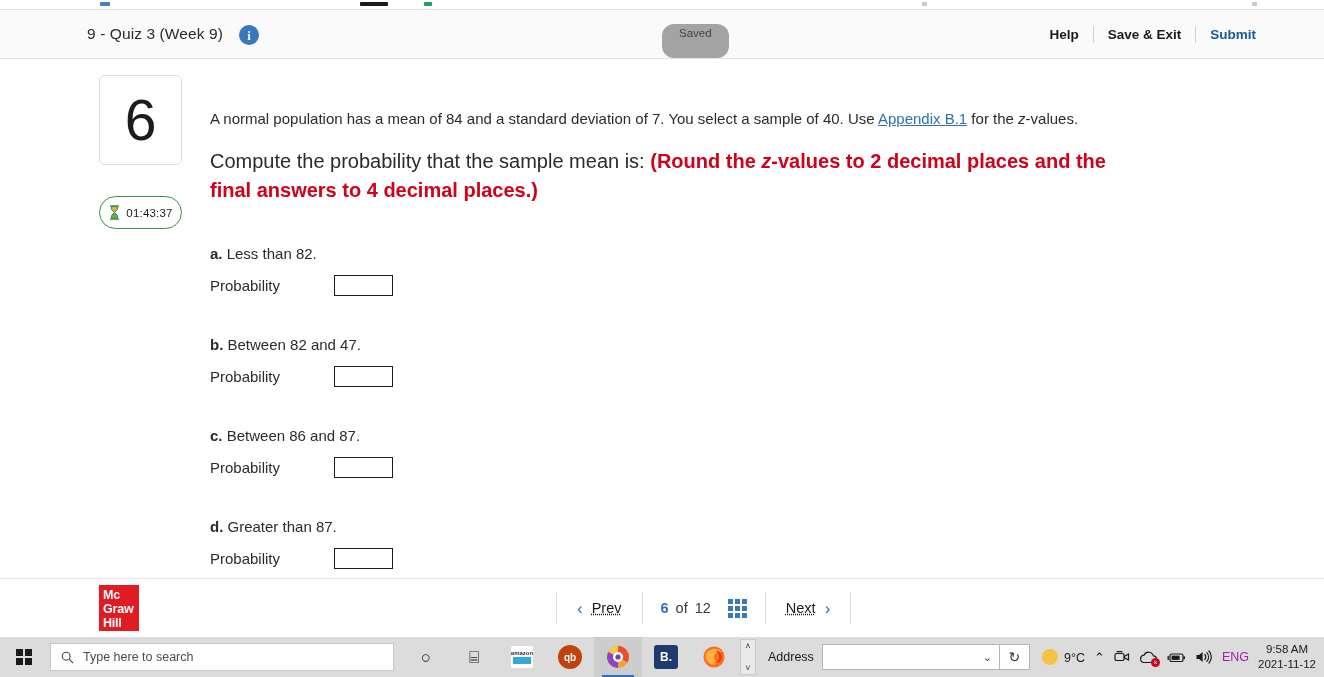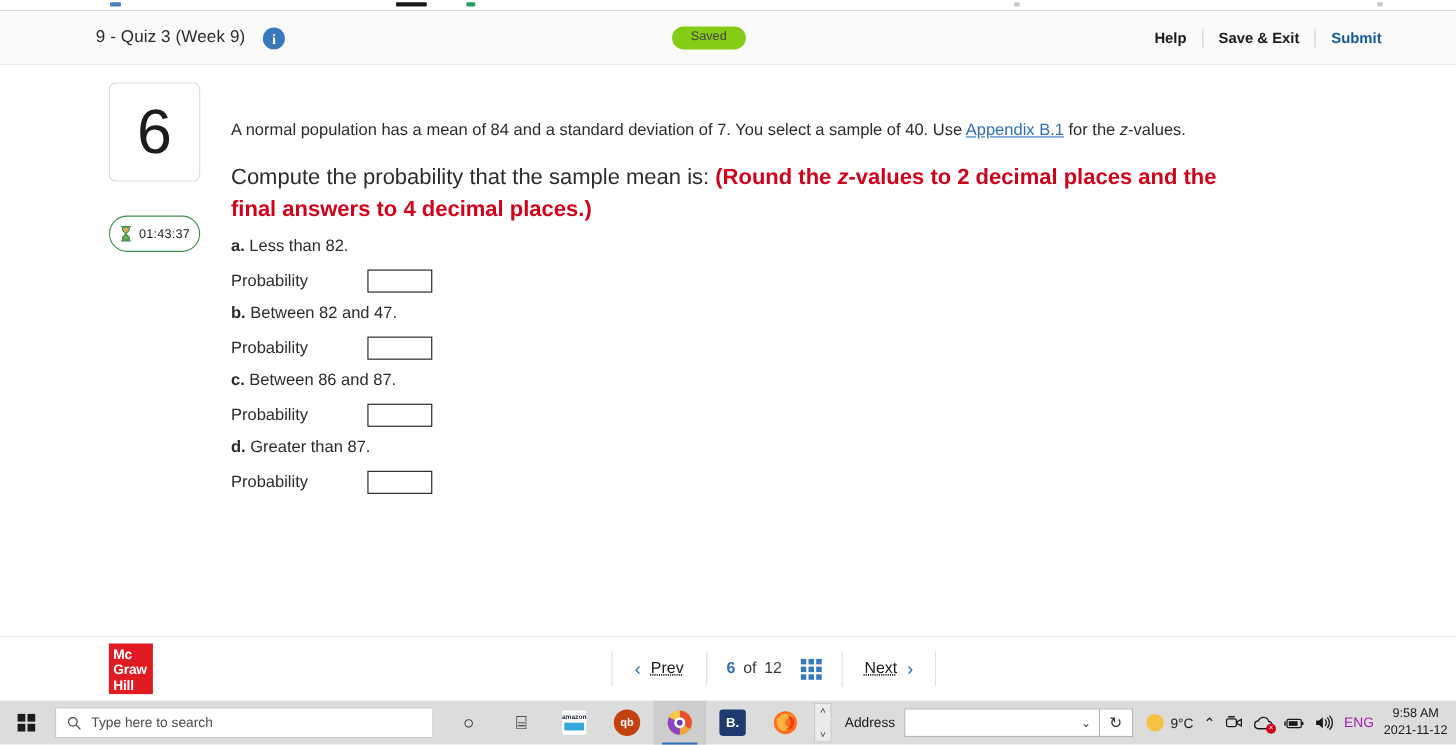--- a/index.html
+++ b/index.html
@@ -32,23 +32,23 @@
   }
   .info-icon {
     position: absolute; left: 239px; top: 25px;
     width: 20px; height: 20px; border-radius: 50%;
     background: #3878bd; color: #fff;
     font-size: 13px; font-weight: bold; font-family: "Liberation Serif", serif;
     display: flex; align-items: center; justify-content: center;
     line-height: 1; cursor: pointer;
   }
   .saved-chip {
-    position: absolute; left: 611px; top: 24px;
-    padding: 4px 17px 5px; border-radius: 12px;
-    background: #84cc16; color: #444;
+    position: absolute; left: 662px; top: 24px;
+    padding: 4px 17px 18px; border-radius: 12px;
+    background: #a3a3a3; color: #444;
     font-size: 11.5px; line-height: 1;
   }
   .header-actions {
     position: absolute; right: 68px; top: 26px;
     display: flex; align-items: center; gap: 0;
     font-size: 13.5px; font-weight: bold;
   }
   .header-actions a {
     text-decoration: none; color: #1a1a1a; padding: 0 14px; cursor: pointer;
   }
@@ -80,21 +80,21 @@
   }
   .stem .em { font-style: italic; }
   .appendix-link { color: #2e6fb7; text-decoration: underline; cursor: pointer; }
   .compute {
     font-size: 20px; line-height: 1.45; color: #2b2b2b; margin-top: 17px;
     max-width: 900px;
   }
   .rounding { color: #d0011b; font-weight: bold; }
   .rounding .it { font-style: italic; }
 
-  .part { margin-top: 10px; font-size: 15px; color: #2b2b2b; }
+  .part { margin-top: 40px; font-size: 15px; color: #2b2b2b; }
   .part b { font-weight: bold; }
   .prob-row {
     margin-top: 13px; display: flex; align-items: center;
     font-size: 15px; color: #2b2b2b;
   }
   .prob-label { width: 124px; }
   .prob-input {
     width: 59px; height: 21px;
     border: 1px solid #1a1a1a; background: #fff;
     font-family: "Liberation Sans", sans-serif; font-size: 13px;

